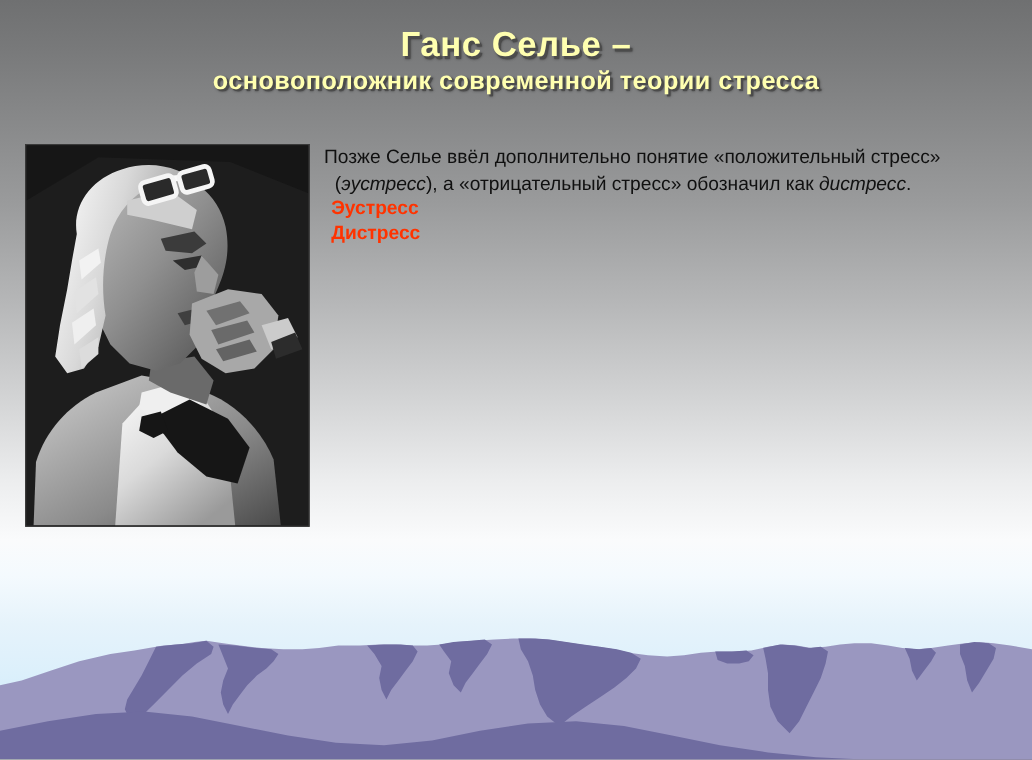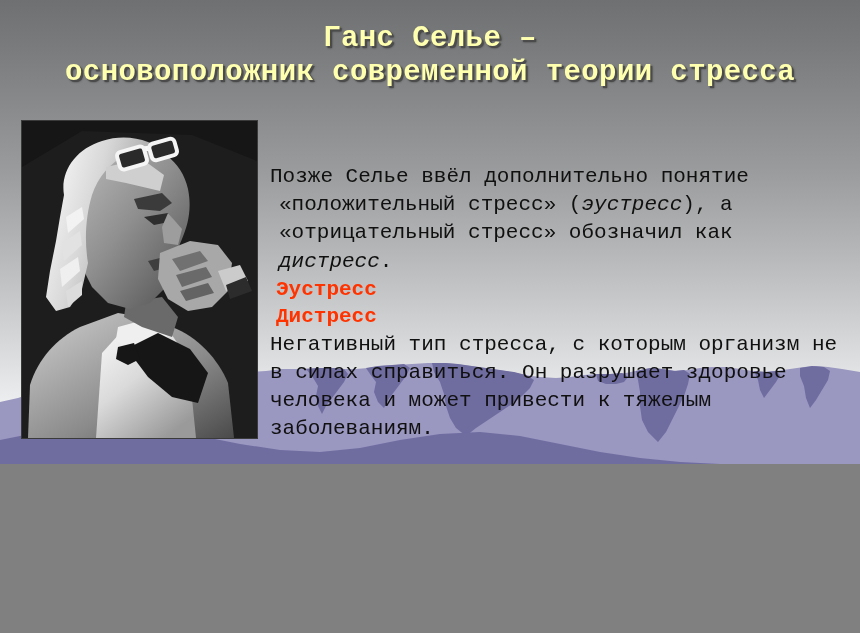--- a/index.html
+++ b/index.html
@@ -3,23 +3,23 @@
 <meta charset="utf-8">
 <style>
   html, body {
     margin: 0;
     padding: 0;
     background: #808080;
   }
   #slide {
     position: relative;
     width: 860px;
-    height: 464px;
+    height: 633px;
     overflow: hidden;
-    font-family: Liberation Mono, monospace;
+    font-family: Liberation Sans, sans-serif;
     background: linear-gradient(to bottom,
         #6f7071 0px,
         #78797a 40px,
         #8a8b8c 110px,
         #9a9b9c 170px,
         #b5b6b7 250px,
         #d2d3d4 330px,
         #ecedee 400px,
         #fafbfc 450px,
         #f4fafe 480px,
@@ -74,45 +74,44 @@
     line-height: 1.16;
     font-weight: bold;
     font-size: 29px;
     letter-spacing: 0.4px;
     color: #ffffb0;
     text-shadow:
        2px 2px 0 #4b4b4b,
        2px 2px 2px rgba(40,40,40,0.85);
     white-space: nowrap;
   }
-  .title-line2 { font-size: 29px; }
+  .title-line2 { font-size: 21px; }
 
   
   .photo-frame {
     position: absolute;
     left: 21px;
     top: 120px;
     width: 235px;
     height: 317px;
     border: 1px solid #3a3a3a;
     background: #1c1c1c;
     overflow: hidden;
   }
   .photo-frame svg { display: block; width: 100%; height: 100%; }
 
   
   .text-col {
     position: absolute;
     left: 270px;
     top: 121px;
     width: 580px;
-    font-size: 21px;
+    font-size: 16px;
     color: #101010;
     line-height: 1.345;
-    margin-top: 42px;
   }
   .para {
     margin: 0 0 0 0;
     text-indent: 12px;
   }
   .para.hang-first {
     padding-left: 9px;
     text-indent: -9px;
   }
   .heading {
@@ -253,17 +252,16 @@
     </svg>
   </div>
 
   <div class="text-col">
 
     <p class="para hang-first"><span>Позже Селье ввёл дополнительно понятие «положительный стресс» (</span><em class="it">эустресс</em><span>), а «отрицательный стресс» обозначил как </span><em class="it">дистресс</em><span>.</span></p>
 
     <p class="heading">Эустресс</p>
 
     <p class="heading">Дистресс</p>
-    <p class="para hang-first" style="text-indent:0;padding-left:0;">Негативный тип стресса, с которым организм не в силах справиться. Он разрушает здоровье человека и может привести к тяжелым заболеваниям.</p>
 
   </div>
 
 </div>
 
 </body></html>

